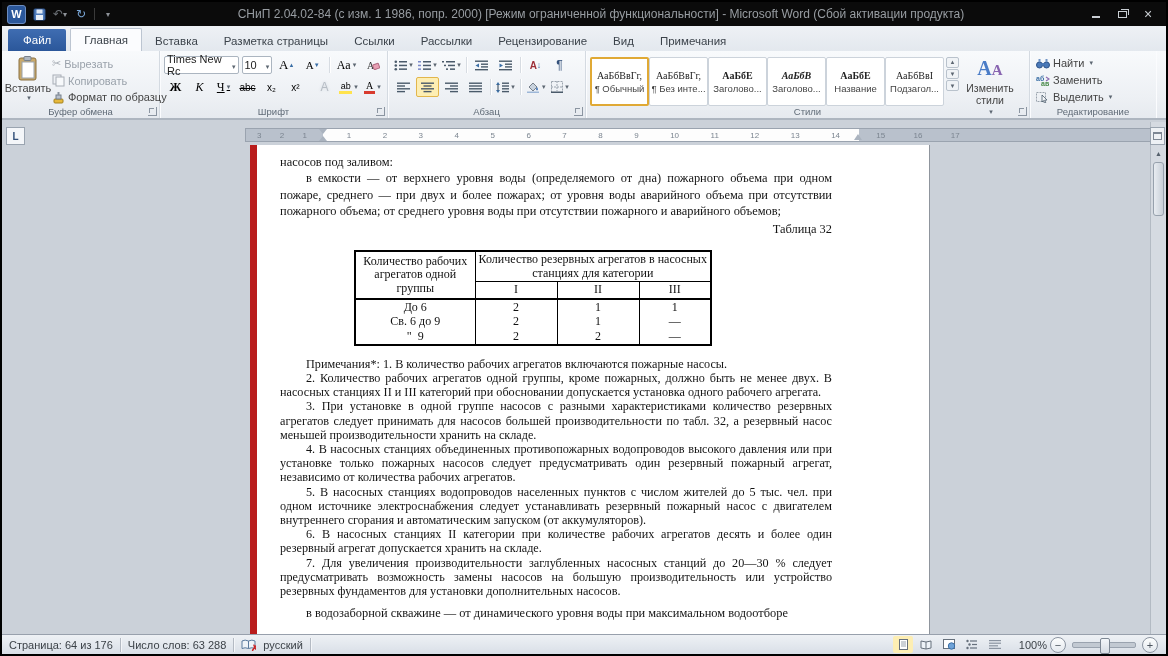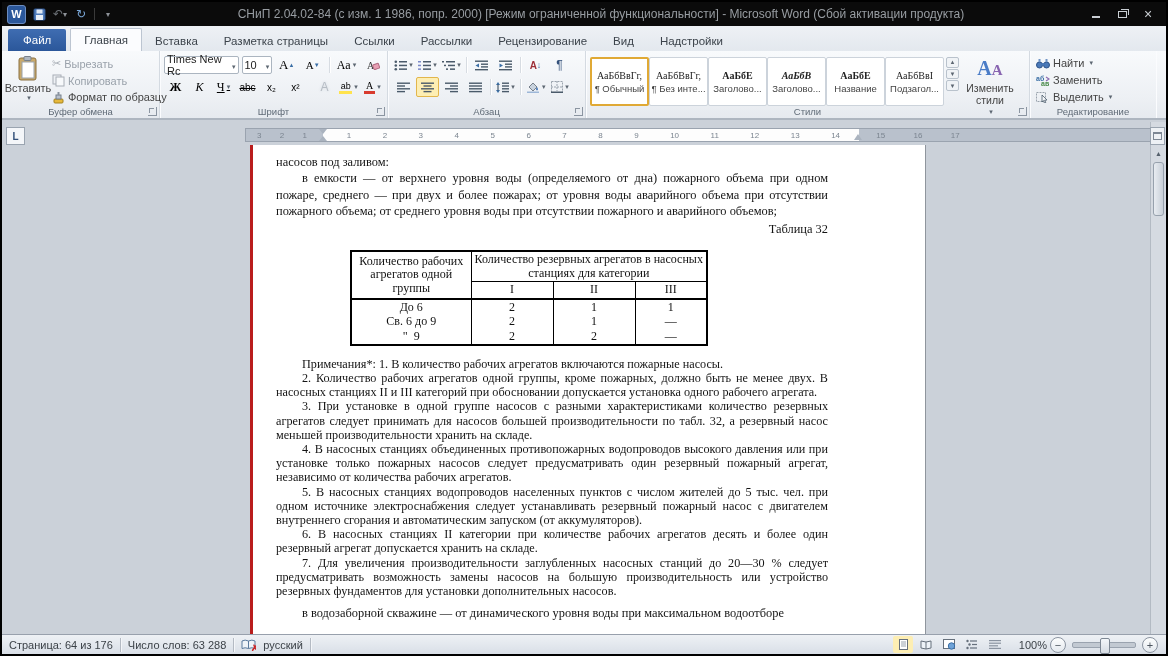--- a/index.html
+++ b/index.html
@@ -115,21 +115,21 @@
   .rg1{left:2px;width:68px;}
   .rg2{left:85px;width:525px;}
   .rg3{left:616px;width:112px;}
   .ind-marker{position:absolute;left:72px;top:0;width:9px;height:12px;}
   .ind-marker .t{position:absolute;left:1px;top:0;width:0;height:0;border-left:4px solid transparent;border-right:4px solid transparent;border-top:5px solid #aab3bf;}
   .ind-marker .b{position:absolute;left:1px;bottom:0;width:0;height:0;border-left:4px solid transparent;border-right:4px solid transparent;border-bottom:5px solid #aab3bf;}
   .rind{position:absolute;left:608px;bottom:1px;width:0;height:0;
         border-left:4px solid transparent;border-right:4px solid transparent;border-bottom:6px solid #aab3bf;}
 
   .page{position:absolute;left:248px;top:23px;width:672px;height:491px;background:#fff;
-        border-left:3px solid #b91c1c;border-right:1px solid #8f959d;box-sizing:content-box;
+        border-left:7px solid #b91c1c;border-right:1px solid #8f959d;box-sizing:content-box;
         overflow:hidden;}
   .ptext{padding:9px 97px 0 23px;color:#141414;}
   .ptext p{margin:0;font-family:"Liberation Serif","DejaVu Serif",serif;
            font-size:12.4px;line-height:16.3px;text-align:justify;}
   .indent{text-indent:26px;}
   .caption{text-align:right !important;margin-top:2px !important;}
   .notes p{font-size:12.2px;line-height:14.2px;text-indent:26px;}
   .notes p:first-child{margin-top:11px !important;}
   .clipped{margin-top:7px !important;}
 
@@ -198,21 +198,21 @@
 
   <div class="tabrow">
     <div class="tab tab-file">Файл</div>
     <div class="tab tab-active">Главная</div>
     <div class="tab">Вставка</div>
     <div class="tab">Разметка страницы</div>
     <div class="tab">Ссылки</div>
     <div class="tab">Рассылки</div>
     <div class="tab">Рецензирование</div>
     <div class="tab">Вид</div>
-    <div class="tab">Надстройки</div>
+    <div class="tab">Примечания</div>
   </div>
 
   <div class="ribbon">
 
     <div class="group g-clip">
       <div class="paste dd">
         <svg width="22" height="26">
             <rect x="2" y="2" width="17" height="22" rx="2" fill="#c9a96a" stroke="#8a7142"></rect>
             <rect x="5" y="6" width="12" height="16" fill="#fff" stroke="#9aa3ad"></rect>
             <rect x="7" y="0.5" width="7" height="4" rx="1" fill="#aeb6c0" stroke="#77808b"></rect>

